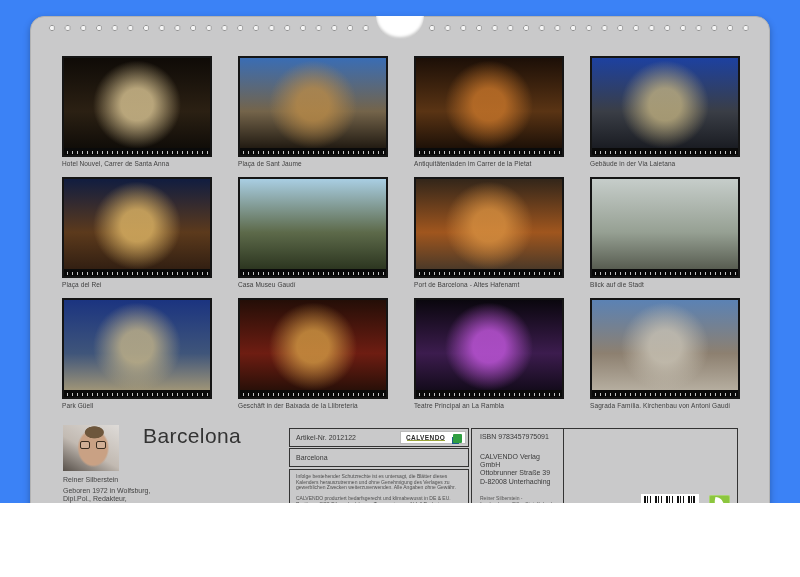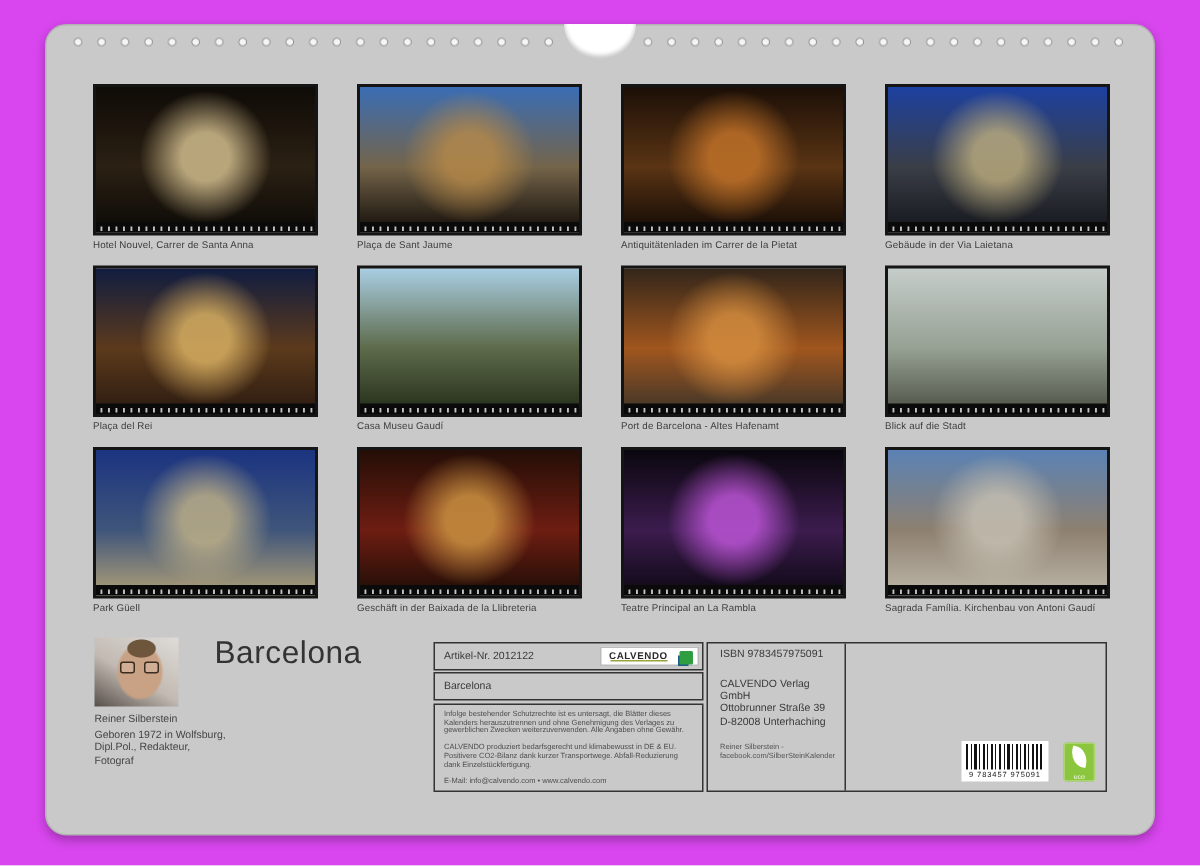--- a/index.html
+++ b/index.html
@@ -1,17 +1,17 @@
 <!DOCTYPE html>
 <html><head>
 <meta charset="utf-8">
 <style>
   html,body{margin:0;padding:0;background:#ffffff;}
   *{box-sizing:border-box;font-family:"Liberation Sans", sans-serif;}
-  .stage{position:relative;width:800px;height:577px;background:#d946ef;overflow:hidden;}
+  .stage{position:relative;width:800px;height:503px;background:#3b82f6;overflow:hidden;}
 
   
   .sheet{position:absolute;left:30px;top:16px;width:740px;height:541px;
          background:#c9c9ca;border:1px solid #b2b2b2;border-radius:14px;
          box-shadow:0 3px 7px rgba(0,0,0,.28);}
 
   
   .holes{position:absolute;top:6px;height:10px;
          background-image:radial-gradient(circle 3px at 7px 5px,#f5f5f5 0 1.9px,#8d8d8d 2.5px,rgba(0,0,0,0) 3.1px);
          background-size:15.7px 10px;background-repeat:repeat-x;}

